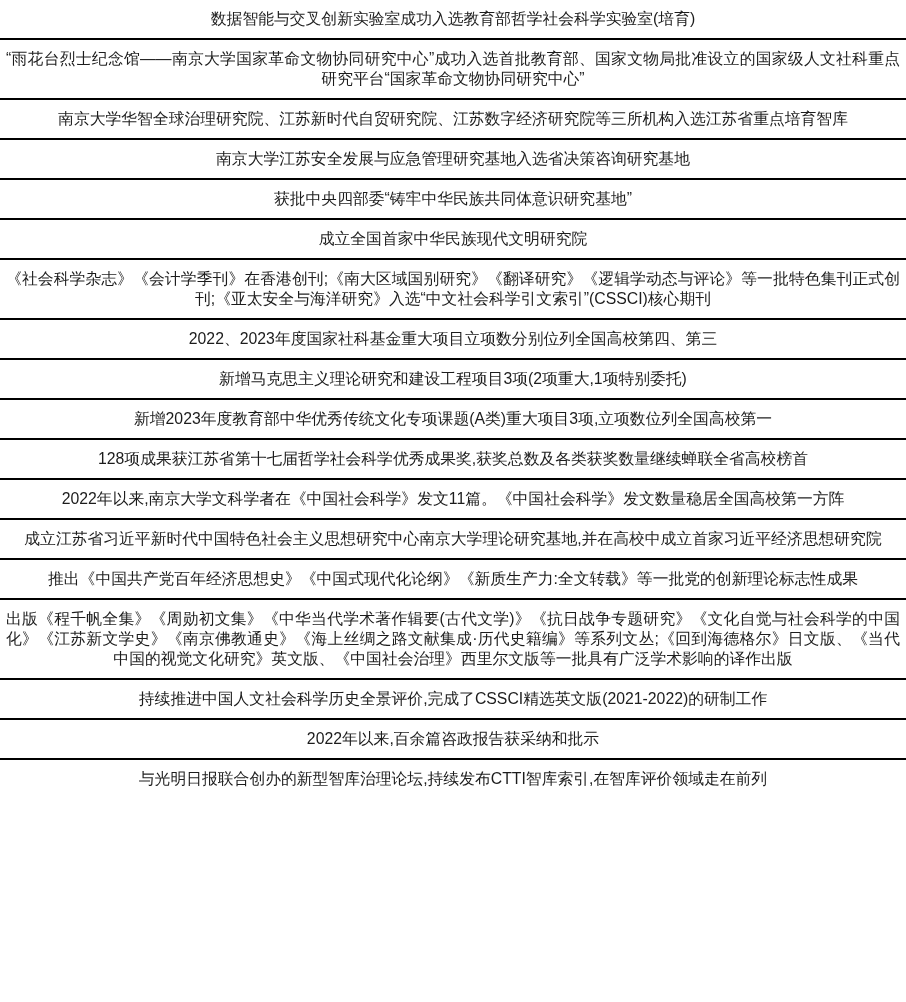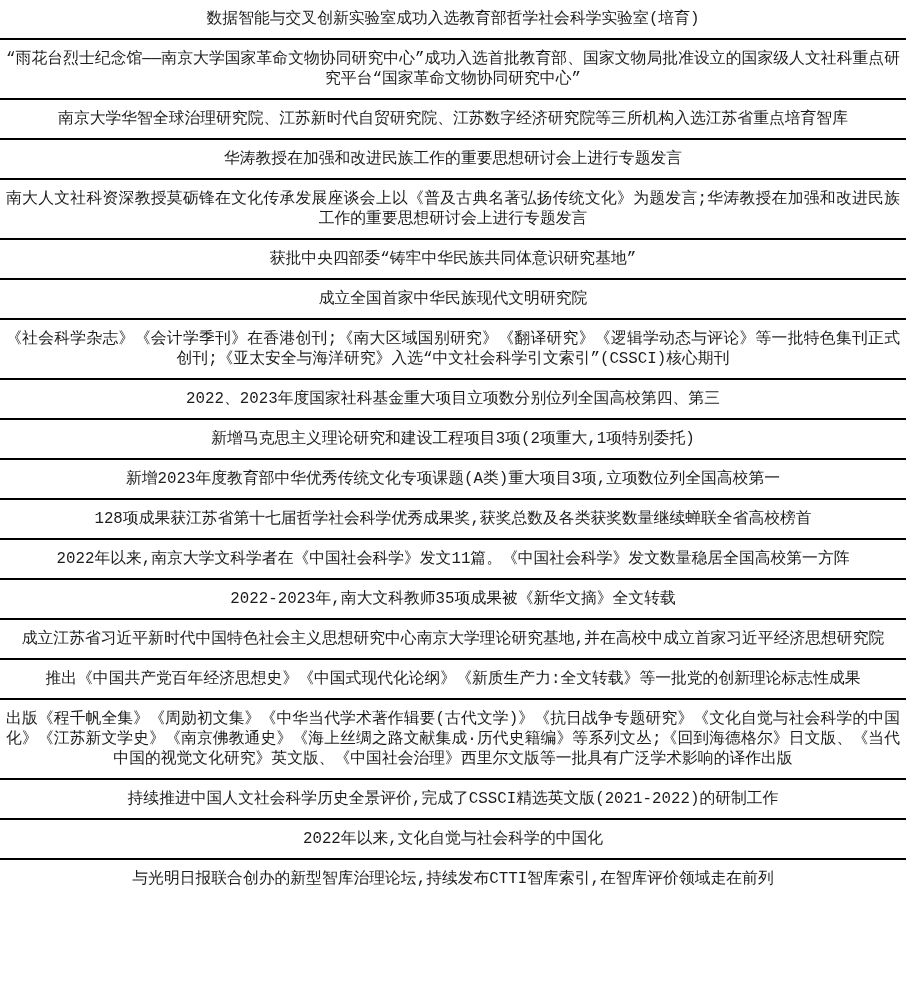--- a/index.html
+++ b/index.html
@@ -4,21 +4,21 @@
 <style>
   html, body {
     margin: 0;
     padding: 0;
     background: #ffffff;
   }
   .doc {
     width: 906px;
     box-sizing: border-box;
     background: #ffffff;
-    font-family: Liberation Mono, monospace;
+    font-family: Liberation Sans, sans-serif;
     color: #1c1c1c;
   }
   .row {
     box-sizing: border-box;
     padding: 9px 6px;
     font-size: 15.8px;
     line-height: 20px;
     text-align: justify;
     text-align-last: center;
     border-bottom: 2px solid #000000;
@@ -28,30 +28,28 @@
     border-bottom: none;
   }
 </style>
 </head>
 <body>
 
 <div class="doc">
   <div class="row">数据智能与交叉创新实验室成功入选教育部哲学社会科学实验室(培育)</div>
   <div class="row">“雨花台烈士纪念馆——南京大学国家革命文物协同研究中心”成功入选首批教育部、国家文物局批准设立的国家级人文社科重点研究平台“国家革命文物协同研究中心”</div>
   <div class="row">南京大学华智全球治理研究院、江苏新时代自贸研究院、江苏数字经济研究院等三所机构入选江苏省重点培育智库</div>
-  <div class="row">华涛教授在加强和改进民族工作的重要思想研讨会上进行专题发言</div>
-  <div class="row">南大人文社科资深教授莫砺锋在文化传承发展座谈会上以《普及古典名著弘扬传统文化》为题发言;华涛教授在加强和改进民族工作的重要思想研讨会上进行专题发言</div>
+  <div class="row">南京大学江苏安全发展与应急管理研究基地入选省决策咨询研究基地</div>
   <div class="row">获批中央四部委“铸牢中华民族共同体意识研究基地”</div>
   <div class="row">成立全国首家中华民族现代文明研究院</div>
   <div class="row">《社会科学杂志》《会计学季刊》在香港创刊;《南大区域国别研究》《翻译研究》《逻辑学动态与评论》等一批特色集刊正式创刊;《亚太安全与海洋研究》入选“中文社会科学引文索引”(CSSCI)核心期刊</div>
   <div class="row">2022、2023年度国家社科基金重大项目立项数分别位列全国高校第四、第三</div>
   <div class="row">新增马克思主义理论研究和建设工程项目3项(2项重大,1项特别委托)</div>
   <div class="row">新增2023年度教育部中华优秀传统文化专项课题(A类)重大项目3项,立项数位列全国高校第一</div>
   <div class="row">128项成果获江苏省第十七届哲学社会科学优秀成果奖,获奖总数及各类获奖数量继续蝉联全省高校榜首</div>
   <div class="row">2022年以来,南京大学文科学者在《中国社会科学》发文11篇。《中国社会科学》发文数量稳居全国高校第一方阵</div>
-  <div class="row">2022-2023年,南大文科教师35项成果被《新华文摘》全文转载</div>
   <div class="row">成立江苏省习近平新时代中国特色社会主义思想研究中心南京大学理论研究基地,并在高校中成立首家习近平经济思想研究院</div>
   <div class="row">推出《中国共产党百年经济思想史》《中国式现代化论纲》《新质生产力:全文转载》等一批党的创新理论标志性成果</div>
   <div class="row">出版《程千帆全集》《周勋初文集》《中华当代学术著作辑要(古代文学)》《抗日战争专题研究》《文化自觉与社会科学的中国化》《江苏新文学史》《南京佛教通史》《海上丝绸之路文献集成·历代史籍编》等系列文丛;《回到海德格尔》日文版、《当代中国的视觉文化研究》英文版、《中国社会治理》西里尔文版等一批具有广泛学术影响的译作出版</div>
   <div class="row">持续推进中国人文社会科学历史全景评价,完成了CSSCI精选英文版(2021-2022)的研制工作</div>
-  <div class="row">2022年以来,文化自觉与社会科学的中国化</div>
+  <div class="row">2022年以来,百余篇咨政报告获采纳和批示</div>
   <div class="row">与光明日报联合创办的新型智库治理论坛,持续发布CTTI智库索引,在智库评价领域走在前列</div>
 </div>
 
 </body></html>

